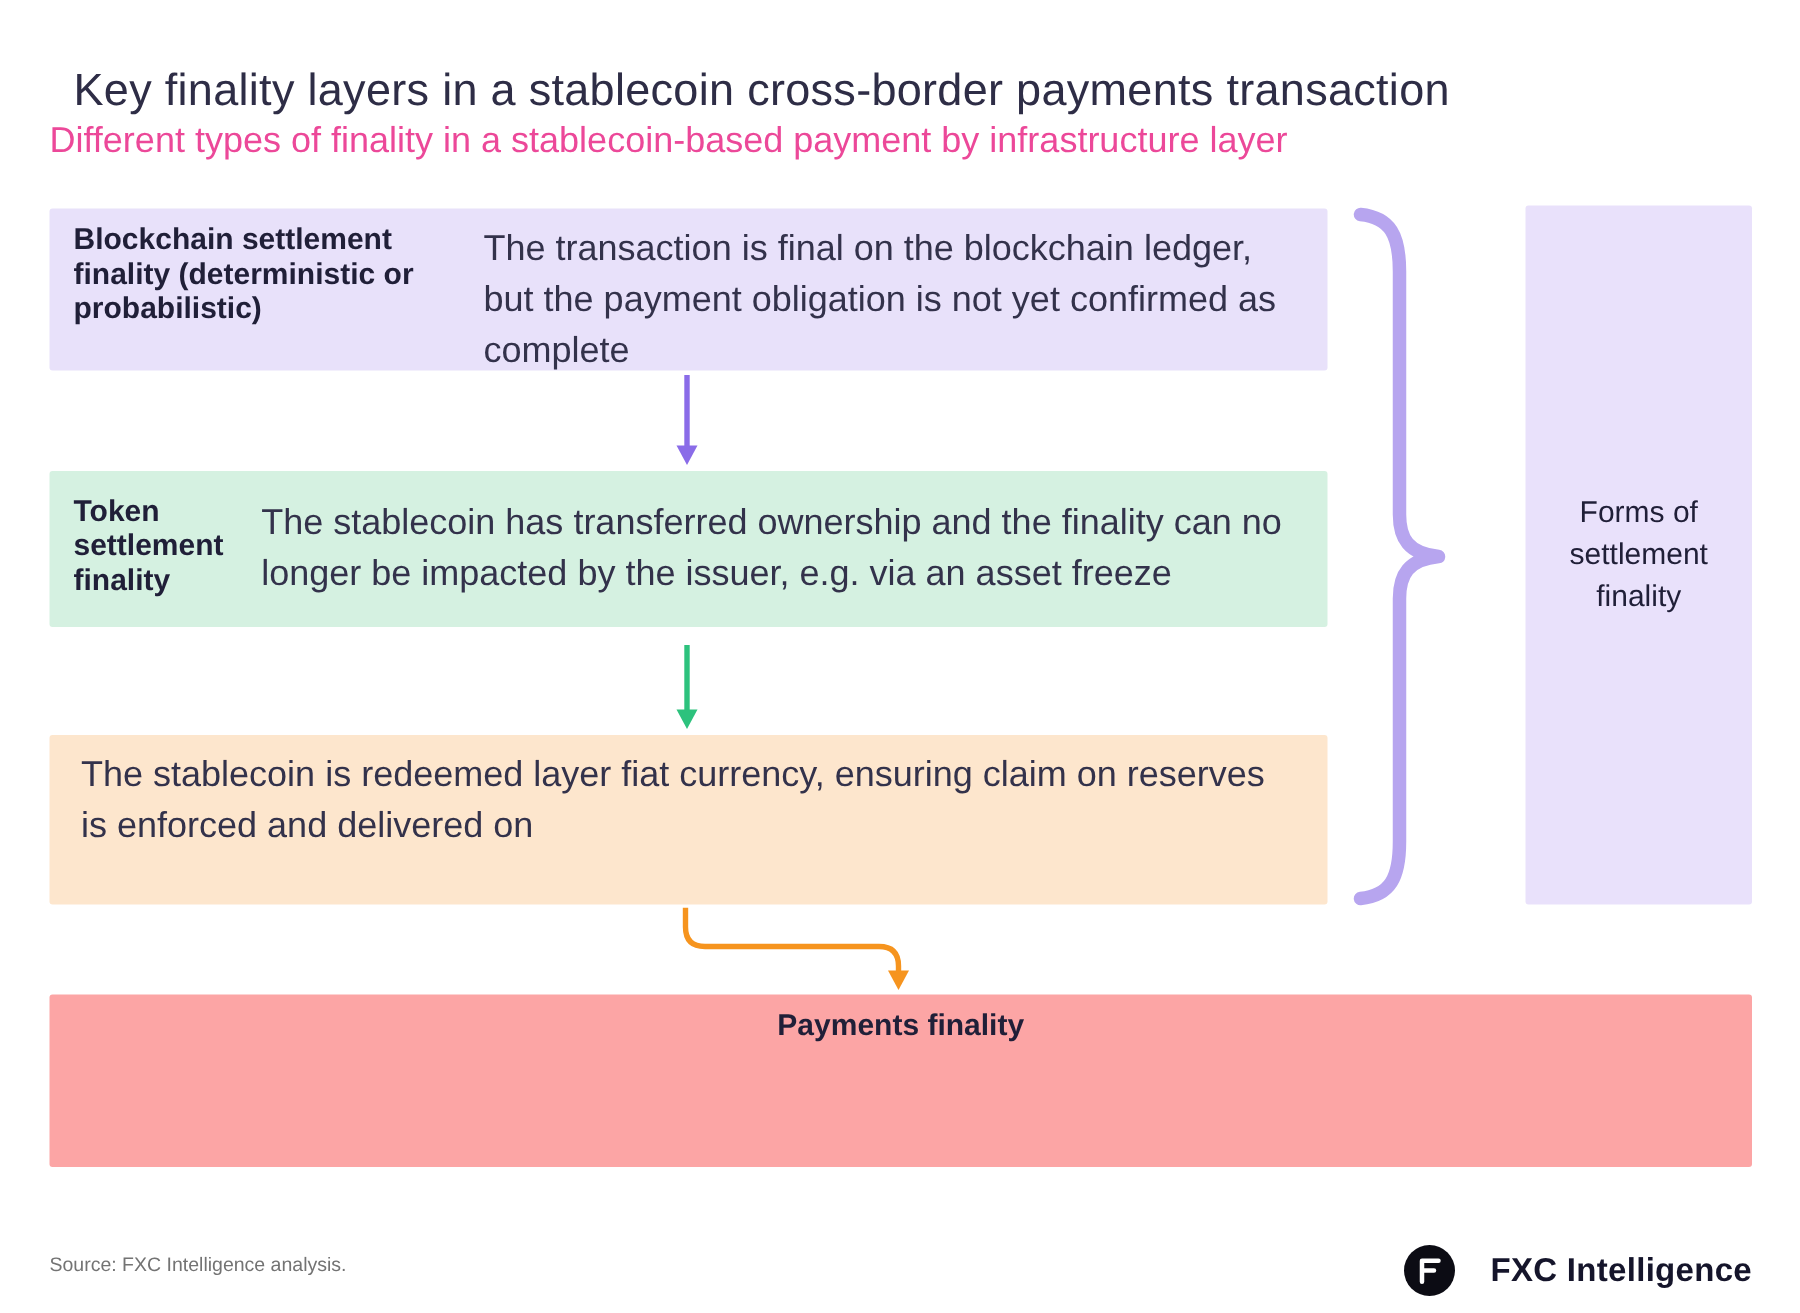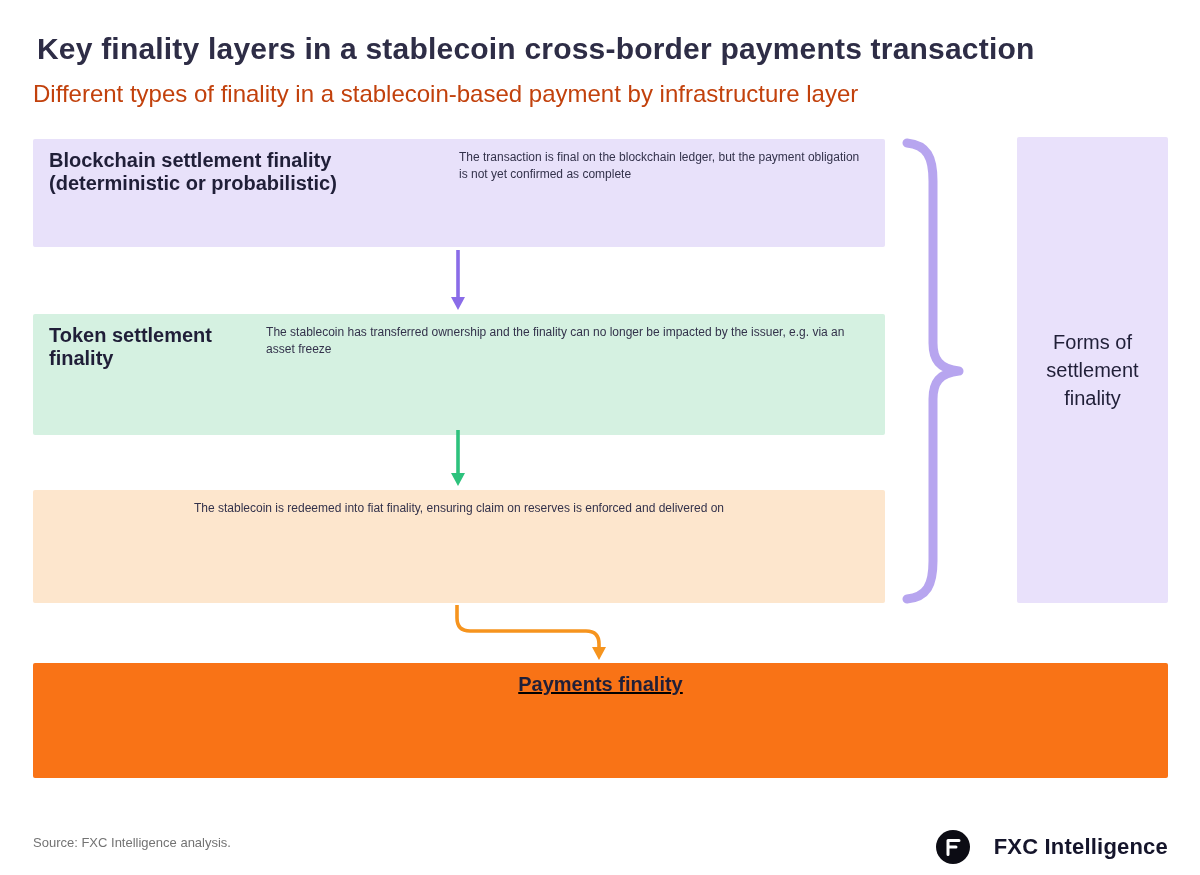--- a/index.html
+++ b/index.html
@@ -8,61 +8,61 @@
     position: relative;
     width: 1200px;
     height: 875px;
     background: #ffffff;
     overflow: hidden;
   }
   .title {
     position: absolute;
     left: 33px;
     top: 28px;
-    margin: 4px;
+    margin: 16px;
     font-size: 30px;
-    font-weight: 700;
+    font-weight: 400;
     color: #2e2d46;
     letter-spacing: 0.2px;
   }
   .subtitle {
     position: absolute;
     left: 33px;
     top: 80px;
     margin: 0;
     font-size: 24px;
     font-weight: 500;
-    color: #c2410c;
+    color: #ec4899;
   }
   .box {
     position: absolute;
     left: 33px;
     width: 852px;
     box-sizing: border-box;
     padding: 10px 16px;
     display: flex;
     flex-direction: row;
     justify-content: center;
     border-radius: 2px;
   }
   .box h3 {
     margin: 0 0 4px 0;
     font-size: 20px;
     font-weight: 700;
     color: #201f38;
   }
   .box p {
     margin: 0;
-    font-size: 12px;
+    font-size: 24px;
     line-height: 1.42;
     color: #33324b;
     max-width: 810px;
   }
   .box-blockchain { top: 139px; height: 108px; }
-  .box-token      { top: 314px; height: 121px; }
+  .box-token      { top: 314px; height: 104px; align-items: center; }
   .box-issuer     { top: 490px; height: 113px; }
   .box-payments   { top: 663px; height: 115px; width: 1135px; }
 
   .arrow { position: absolute; }
   .arrow-1 { left: 448px; top: 249px; }
   .arrow-2 { left: 448px; top: 429px; }
   .arrow-curved { left: 440px; top: 605px; }
 
   .brace { position: absolute; left: 897px; top: 137px; }
 
@@ -131,29 +131,29 @@
     <h3>Token settlement finality</h3>
     <p>The stablecoin has transferred ownership and the finality can no longer be impacted by the issuer, e.g. via an asset freeze</p>
   </section>
 
   <svg class="arrow arrow-2" width="20" height="59" viewBox="0 0 20 59">
     <line x1="10" y1="1" x2="10" y2="46" stroke-width="3.6" stroke="#2dc27d"></line>
     <polygon points="3,44 17,44 10,57" fill="#2dc27d"></polygon>
   </svg>
 
   <section class="box box-issuer" style="background: rgb(253, 230, 205);">
-    <p>The stablecoin is redeemed into fiat finality, ensuring claim on reserves is enforced and delivered on</p>
+    <p>The stablecoin is redeemed layer fiat currency, ensuring claim on reserves is enforced and delivered on</p>
   </section>
 
   <svg class="arrow arrow-curved" width="180" height="58" viewBox="0 0 180 58">
     <path d="M17,0 L17,13 Q17,26 30,26 L146,26 Q159,26 159,39 L159,43" fill="none" stroke-width="3.6" stroke-linejoin="round" stroke="#f6941e"></path>
     <polygon points="152,42 166,42 159,55" fill="#f6941e"></polygon>
   </svg>
 
-  <section class="box box-payments" style="background: #f97316; text-decoration: underline;">
+  <section class="box box-payments" style="background: #fca5a5;">
     <h3>Payments finality</h3>
   </section>
 
   <svg class="brace" width="100" height="468" viewBox="0 0 100 468">
     <path d="M10,6 C30,8 36,20 36,44 L36,206 C36,222 42,232 62,234 C42,236 36,246 36,262 L36,424 C36,448 30,460 10,462" fill="none" stroke-width="9" stroke-linecap="round" stroke-linejoin="round" stroke="#b7a5ef"></path>
   </svg>
 
   <aside class="side-panel" style="background: rgb(233, 225, 251);">
     <span>Forms of settlement finality</span>
   </aside>

